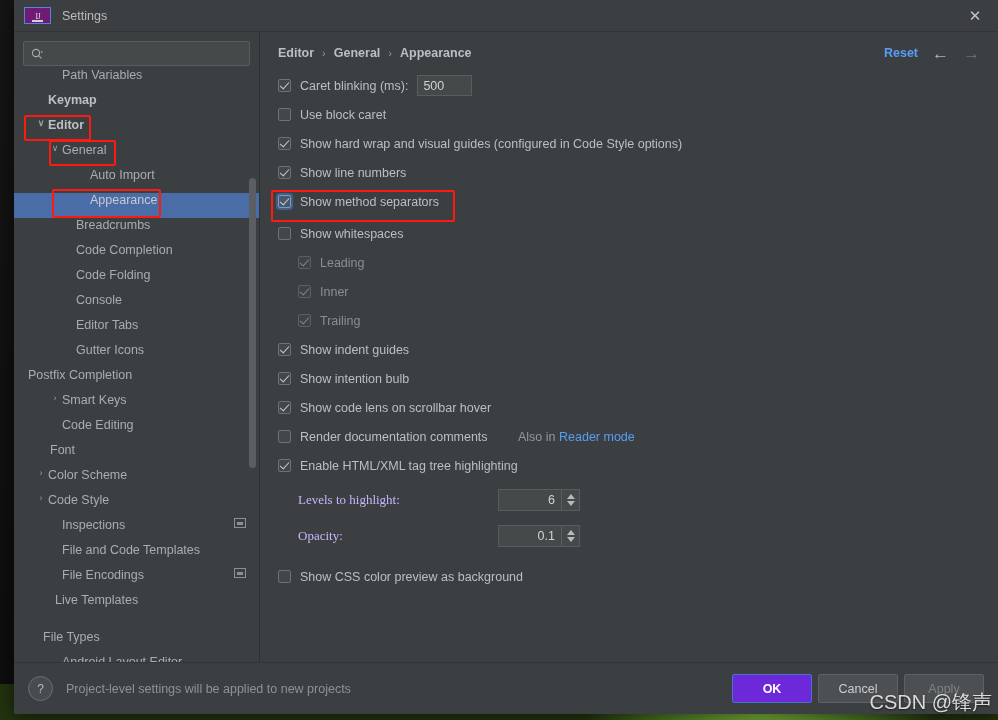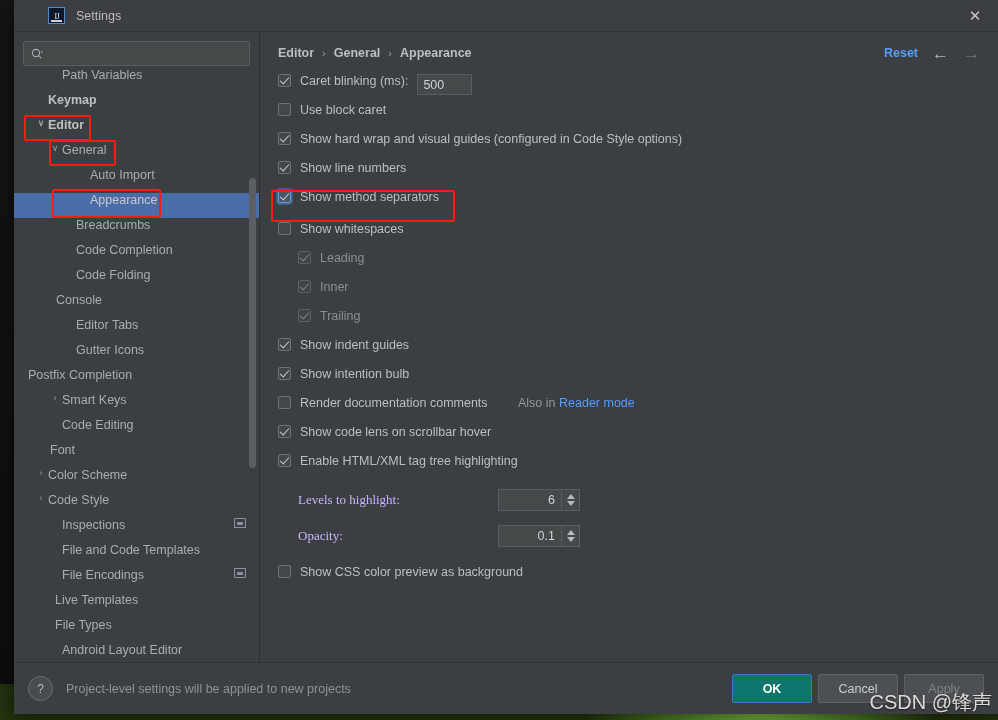--- a/index.html
+++ b/index.html
@@ -56,33 +56,32 @@
   .titlebar {
     height: 31px;
     min-height: 31px;
     background: #3c3f41;
     display: flex;
     align-items: center;
     padding: 0 0 0 10px;
     position: relative;
   }
   .ij-logo {
-    width: 17px;
+    width: 27px;
     height: 17px;
     border: 1px solid #4a88d8;
-    background: #0f172a;
+    background: #701a75;
     display: flex;
     align-items: center;
     justify-content: center;
     font-size: 9px;
     letter-spacing: -1px;
     color: #cfd2d4;
     font-family: "Liberation Serif", serif;
     box-sizing: border-box;
-    margin-left: 24px;
   }
   .ij-logo .bar {
     position: absolute;
     width: 11px;
     height: 2px;
     background: #cfd2d4;
     margin-top: 11px;
   }
   .title-text {
     margin-left: 11px;
@@ -244,20 +243,21 @@
     font-size: 17px;
     line-height: 1;
     cursor: pointer;
   }
   .nav-arrow.enabled { color: #b3b8bd; }
   .nav-arrow.disabled { color: #6d7276; cursor: default; }
 
   
   .opt-row {
     display: flex;
+    align-items: center;
     height: 23px;
     margin-bottom: 6px;
     position: relative;
   }
   .opt-row.indent { padding-left: 20px; }
   .cb {
     width: 13px; height: 13px;
     box-sizing: border-box;
     border: 1px solid #6e7276;
     background: #43474a;
@@ -413,21 +413,21 @@
     color: #c9cdd1;
     font-size: 12.5px;
     font-family: "Liberation Sans", sans-serif;
     border-radius: 2px;
     cursor: pointer;
     display: flex;
     align-items: center;
     justify-content: center;
   }
   .btn.primary {
-    background: #0f766e;
+    background: #6d28d9;
     border-color: #4177c4;
     color: #ffffff;
     font-weight: bold;
   }
   .btn.disabled { color: #7e8387; cursor: default; }
 
   
   .anno {
     position: absolute;
     border: 2px solid #ff1a11;
@@ -512,21 +512,21 @@
               <span class="tree-label">Breadcrumbs</span>
             </div>
             <div class="tree-row" style="padding-left: 48px;">
               <span class="arrow"></span>
               <span class="tree-label">Code Completion</span>
             </div>
             <div class="tree-row" style="padding-left: 48px;">
               <span class="arrow"></span>
               <span class="tree-label">Code Folding</span>
             </div>
-            <div class="tree-row" style="padding-left: 28px;">
+            <div class="tree-row" style="padding-left: 48px;">
               <span class="arrow"></span>
               <span class="tree-label">Console</span>
             </div>
             <div class="tree-row" style="padding-left: 48px;">
               <span class="arrow"></span>
               <span class="tree-label">Editor Tabs</span>
             </div>
             <div class="tree-row" style="padding-left: 48px;">
               <span class="arrow"></span>
               <span class="tree-label">Gutter Icons</span>
@@ -570,21 +570,21 @@
               <span class="arrow"></span>
               <span class="tree-label">File Encodings</span>
               <span class="badge">
                 <i></i>
               </span>
             </div>
             <div class="tree-row" style="padding-left: 27px;">
               <span class="arrow"></span>
               <span class="tree-label">Live Templates</span>
             </div>
-            <div class="tree-row" style="padding-left: 27px;">
+            <div class="tree-row" style="padding-left: 15px; margin-top: 12px;">
               <span class="arrow"></span>
               <span class="tree-label">File Types</span>
             </div>
             <div class="tree-row" style="padding-left: 34px;">
               <span class="arrow"></span>
               <span class="tree-label">Android Layout Editor</span>
             </div>
           </div>
         <div class="sb-thumb" id="sidebar-scroll-thumb" style="top: 110px; height: 290px;"></div>
       </div>
@@ -678,32 +678,32 @@
       </div>
 
       <div class="opt-row">
         <span class="cb checked">
             <span class="tick"></span>
           </span>
         <span class="opt-label">Show intention bulb</span>
       </div>
 
       <div class="opt-row">
+        <span class="cb checked">
+            <span class="tick"></span>
+          </span>
+        <span class="opt-label">Show code lens on scrollbar hover</span>
+      </div>
+
+      <div class="opt-row">
         <span class="cb">
             <span class="tick"></span>
           </span>
         <span class="opt-label">Render documentation comments</span>
         <span class="hint-text"><span>Also in </span><span class="hint-link">Reader mode</span></span>
-      </div>
-
-      <div class="opt-row">
-        <span class="cb checked">
-            <span class="tick"></span>
-          </span>
-        <span class="opt-label">Show code lens on scrollbar hover</span>
       </div>
 
       <div class="opt-row" style="margin-bottom:10px;">
         <span class="cb checked">
             <span class="tick"></span>
           </span>
         <span class="opt-label">Enable HTML/XML tag tree highlighting</span>
       </div>
 
       <div class="spin-row">

